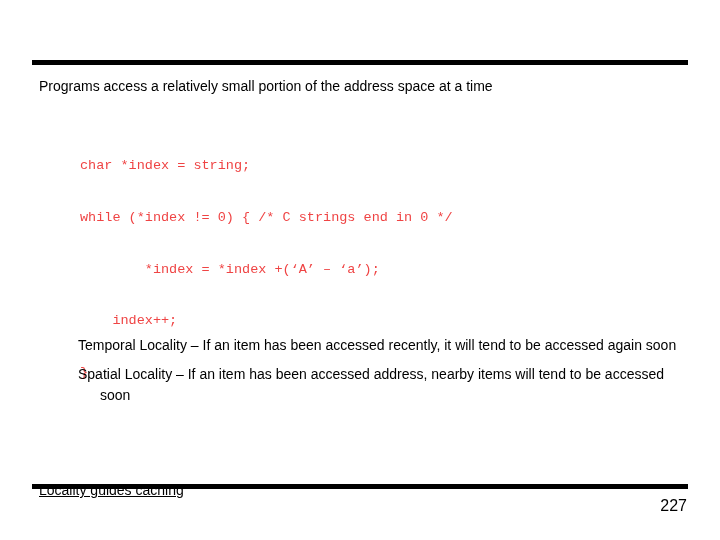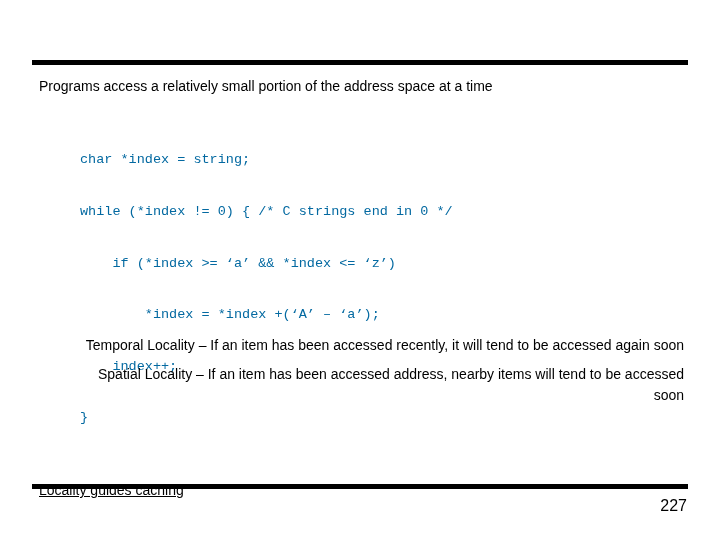--- a/index.html
+++ b/index.html
@@ -49,45 +49,44 @@
     white-space: nowrap;
   }
   #intro-line { top: 77px; }
   #types-heading { top: 310px; }
   #closing-line { top: 481px; text-decoration: underline; }
 
   
   #code-block {
     position: absolute;
     left: 80px;
-    top: 117px;
+    top: 123px;
     font-family: "Liberation Mono", "DejaVu Sans Mono", monospace;
     font-size: 13.5px;
     line-height: 17.2px;
     white-space: pre;
-    color: #0369a1;
+    color: #ef4444;
   }
   #code-block .code-line {
     white-space: pre;
   }
 
   
   #bullets {
     position: absolute;
     left: 78px;
     top: 335px;
     width: 606px;
   }
   .bullet {
     font-size: 14px;
     line-height: 21px;
     padding-left: 22px;
     text-indent: -22px;
     margin-bottom: 8px;
-    text-align: right;
   }
 
   
   #page-number {
     position: absolute;
     right: 33px;
     top: 496px;
     font-size: 16px;
     line-height: 20px;
     text-align: right;
@@ -101,21 +100,20 @@
 <div id="slide">
 
 
   <div class="rule" id="rule-top"></div>
 
   <div class="body-line" id="intro-line">Programs access a relatively small portion of the address space at a time</div>
 
   <div id="code-block">
     <div class="code-line">char *index = string;</div>
     <div class="code-line">while (*index != 0) { /* C strings end in 0 */</div>
-    <div class="code-line">    if (*index &gt;= ‘a’ &amp;&amp; *index &lt;= ‘z’)</div>
     <div class="code-line">        *index = *index +(‘A’ – ‘a’);</div>
     <div class="code-line">    index++;</div>
     <div class="code-line">}</div>
   </div>
 
 
   <div id="bullets">
     <div class="bullet">Temporal Locality – If an item has been accessed recently, it will tend to be accessed again soon</div>
     <div class="bullet">Spatial Locality – If an item has been accessed address, nearby items will tend to be accessed soon</div>
   </div>

